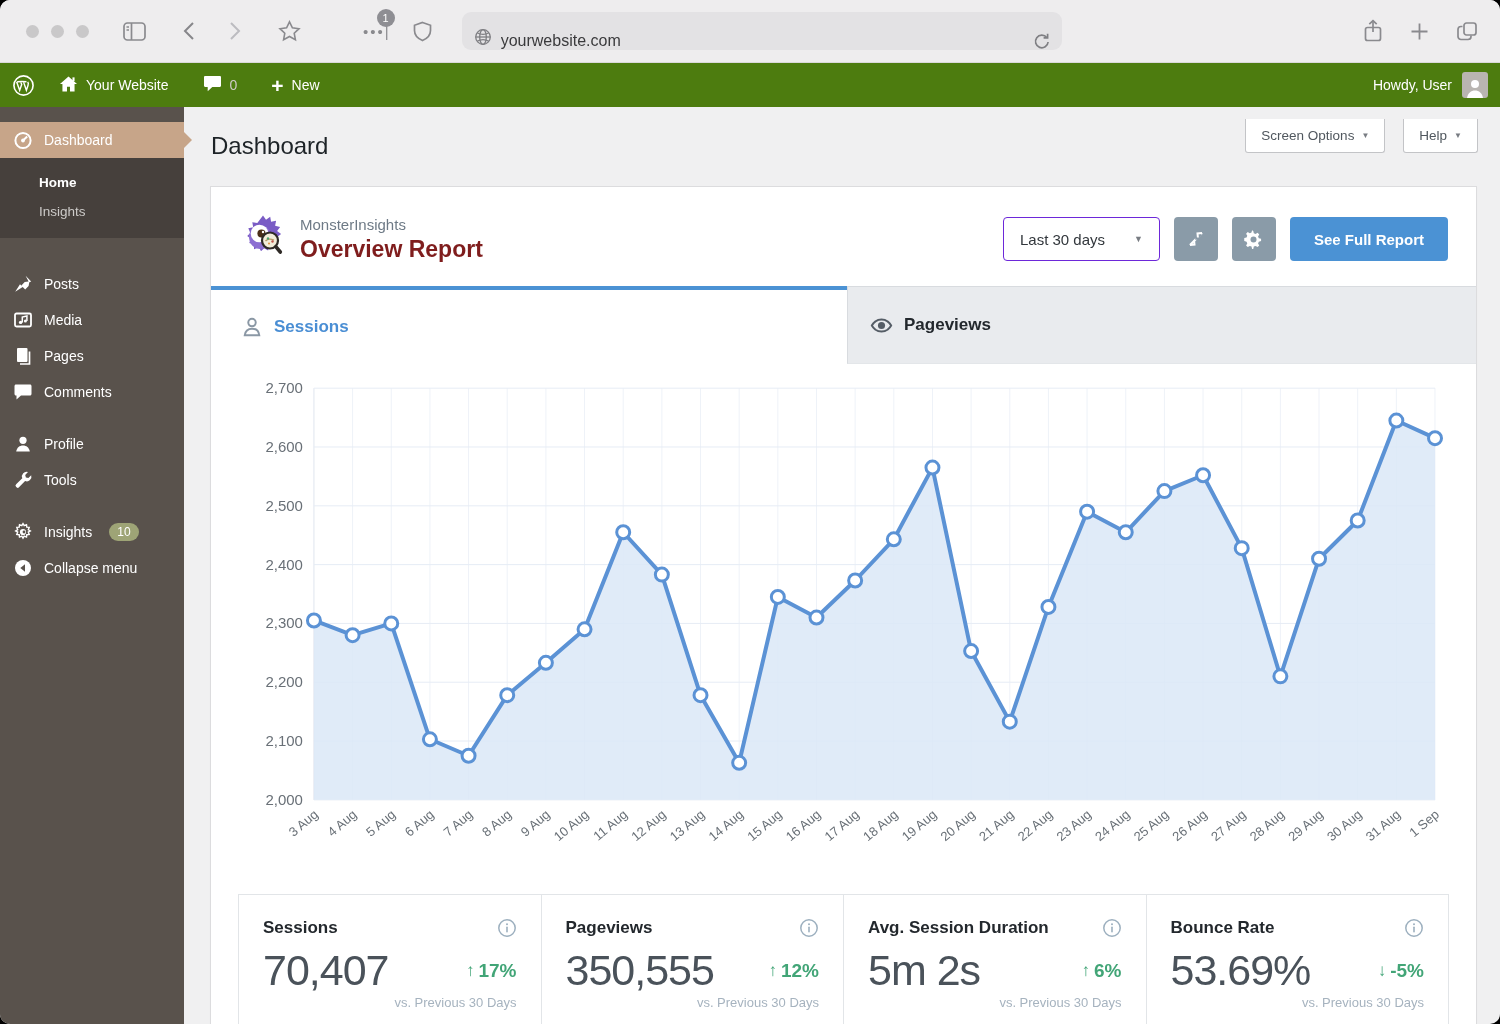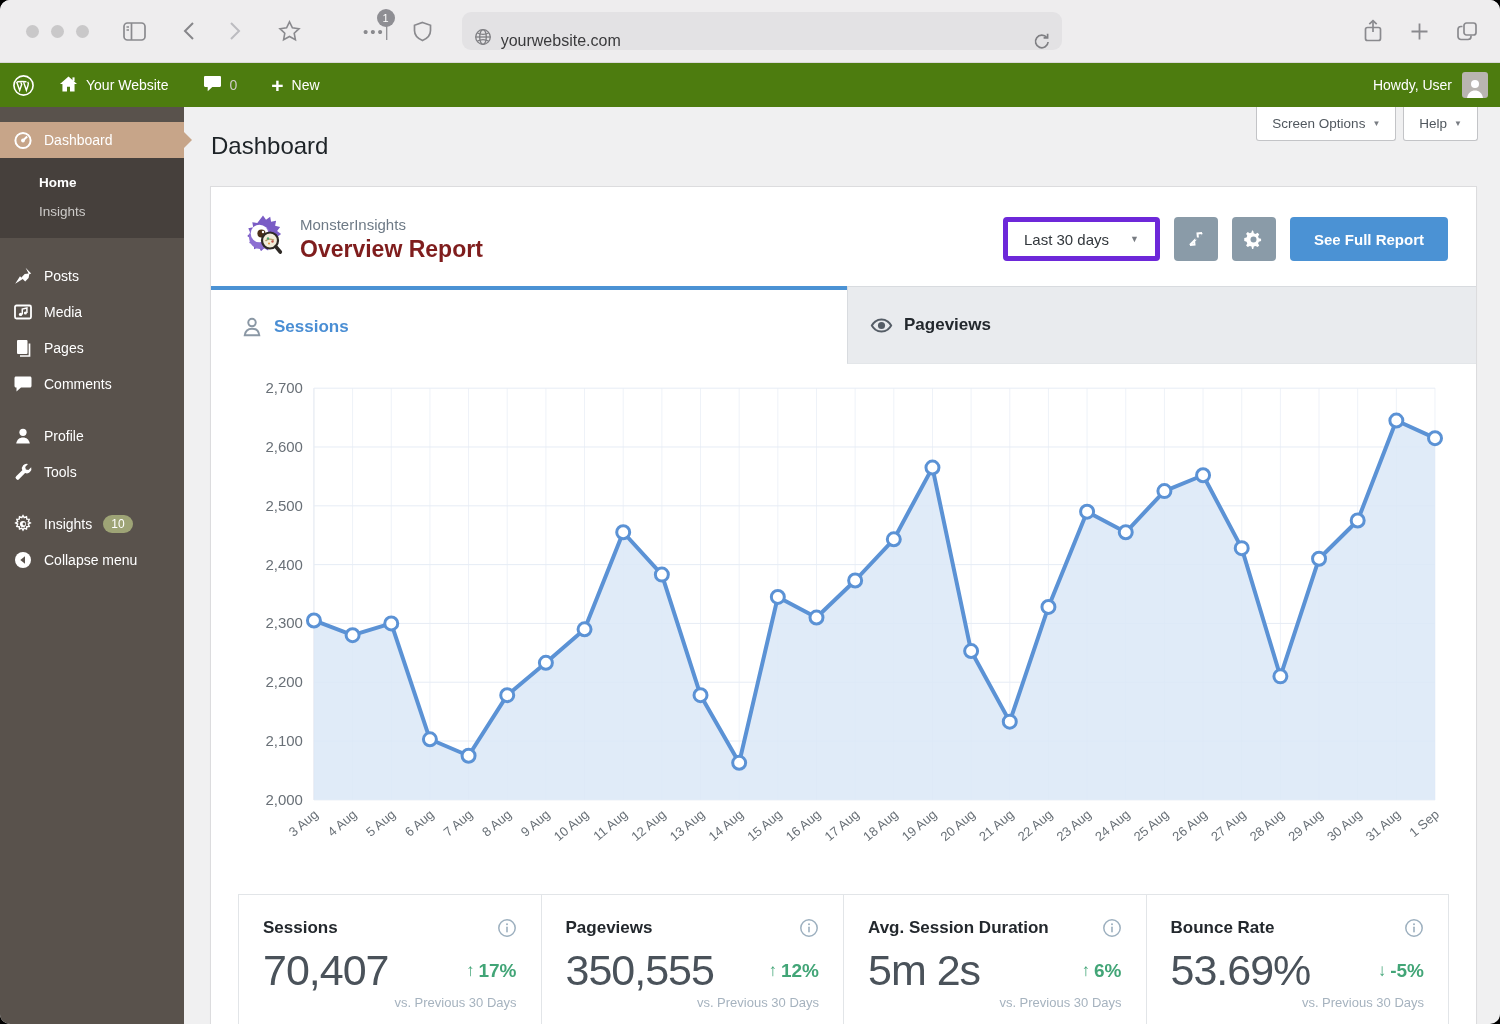--- a/index.html
+++ b/index.html
@@ -25,40 +25,40 @@
   .ab-right { margin-left:auto; display:flex; align-items:center; padding-right:12px; gap:10px; }
   .avatar { width:26px; height:26px; border-radius:3px; background:#b9b5b1; display:flex; align-items:flex-end; justify-content:center; overflow:hidden; }
 
   
   .body-row { display:flex; height:917px; }
   .sidebar { width:184px; background:#59524c; flex:0 0 184px; color:#fff; padding-top:15px; position:relative; z-index:2; }
   .menu-item { height:36px; display:flex; align-items:center; gap:11px; padding-left:13px; font-size:14px; cursor:default; position:relative; }
   .menu-item svg { flex:0 0 20px; }
   .menu-item.active { background:#c7a589; }
   .menu-item.active::after { content:""; position:absolute; right:-8px; top:50%; margin-top:-8px; border-top:8px solid transparent; border-bottom:8px solid transparent; border-left:8px solid #c7a589; }
-  .submenu { background:#46403c; padding:10px 0 12px; margin-bottom:20px; }
+  .submenu { background:#46403c; padding:10px 0 12px; margin-bottom:28px; }
   .submenu-item { padding:7px 0 7px 39px; font-size:13.5px; color:#cdcbc9; cursor:default; }
   .submenu-item.current { color:#fff; font-weight:bold; }
   .menu-gap { height:16px; }
-  .badge { background:#9ea476; color:#fff; border-radius:10px; font-size:12px; padding:2px 8px; margin-left:0; }
+  .badge { background:#9ea476; color:#fff; border-radius:10px; font-size:12px; padding:2px 8px; margin-left:6px; }
 
   .main { flex:1; position:relative; padding:0 23px 0 26px; overflow:hidden; }
-  .topbtns { position:absolute; top:0; right:22px; display:flex; gap:7px; }
+  .topbtns { position:absolute; top:12px; right:22px; display:flex; gap:18px; }
   .so-btn { background:#fff; border:1px solid #c3c4c7; border-top:none; border-radius:0 0 3px 3px; padding:9px 15px; font-size:13.5px; color:#50575e; display:flex; align-items:center; gap:7px; cursor:default; }
   .caret { font-size:8px; color:#787c82; }
   h1.page-title { font-size:24px; font-weight:400; color:#1d2327; margin:25px 0 0 1px; }
 
   
   .card { margin-top:26px; background:#fff; border:1px solid #dcdcde; box-shadow:0 1px 1px rgba(0,0,0,.04); height:1100px; }
   .card-header { display:flex; align-items:center; padding:26px 28px 21px; }
   .brand-col { margin-left:13px; }
   .brand-name { font-size:15px; color:#6e7a86; }
   .report-title { font-size:23px; font-weight:bold; color:#7f1d1d; margin-top:3px; }
   .controls { margin-left:auto; display:flex; gap:14px; align-items:center; }
-  .select { height:44px; width:157px; background:#fff; border:5px solid #6d28d9; border-radius:4px; display:flex; align-items:center; justify-content:space-between; padding:0 16px; font-size:15px; color:#32373c; cursor:default; }
+  .select { height:44px; width:157px; background:#fff; border:1px solid #6d28d9; border-radius:4px; display:flex; align-items:center; justify-content:space-between; padding:0 16px; font-size:15px; color:#32373c; cursor:default; }
   .sq-btn { width:44px; height:44px; border:none; border-radius:4px; background:#8a9ba8; display:flex; align-items:center; justify-content:center; cursor:default; }
   .report-btn { height:44px; border:none; border-radius:4px; background:#4b92d4; color:#fff; font-weight:bold; font-size:15px; padding:0 24px; font-family:"Liberation Sans",sans-serif; cursor:default; }
 
   .tabs { display:flex; height:78px; }
   .tab { flex:1; display:flex; align-items:center; gap:11px; font-size:17px; font-weight:bold; cursor:default; }
   .tab.active { background:#fff; border-top:4px solid #4b92d4; padding-left:30px; color:#4a8ed4; }
   .tab.inactive { background:#e9ebee; border-top:1px solid #d8dbdf; border-left:1px solid #d8dbdf; border-bottom:1px solid #e3e6e9; padding-left:22px; color:#23282d; }
 
   .chart-wrap { padding:12px 27px 0; }
   .chart-wrap svg { display:block; width:100%; }

